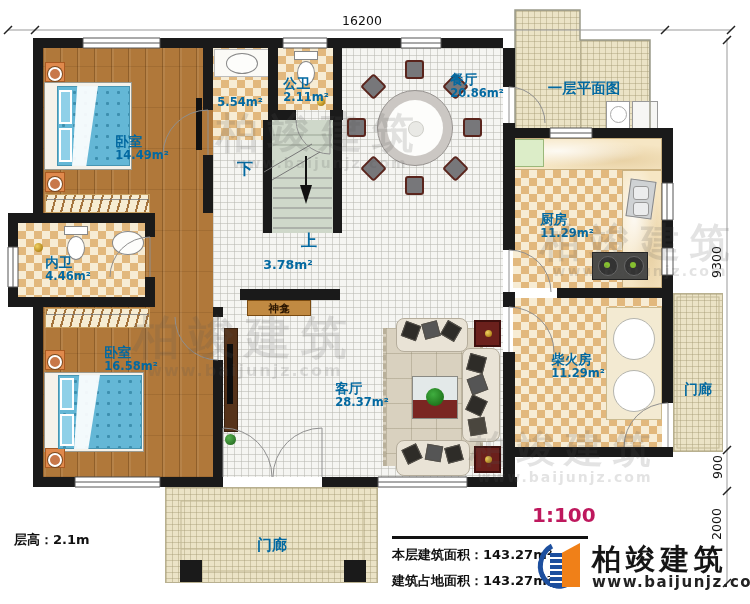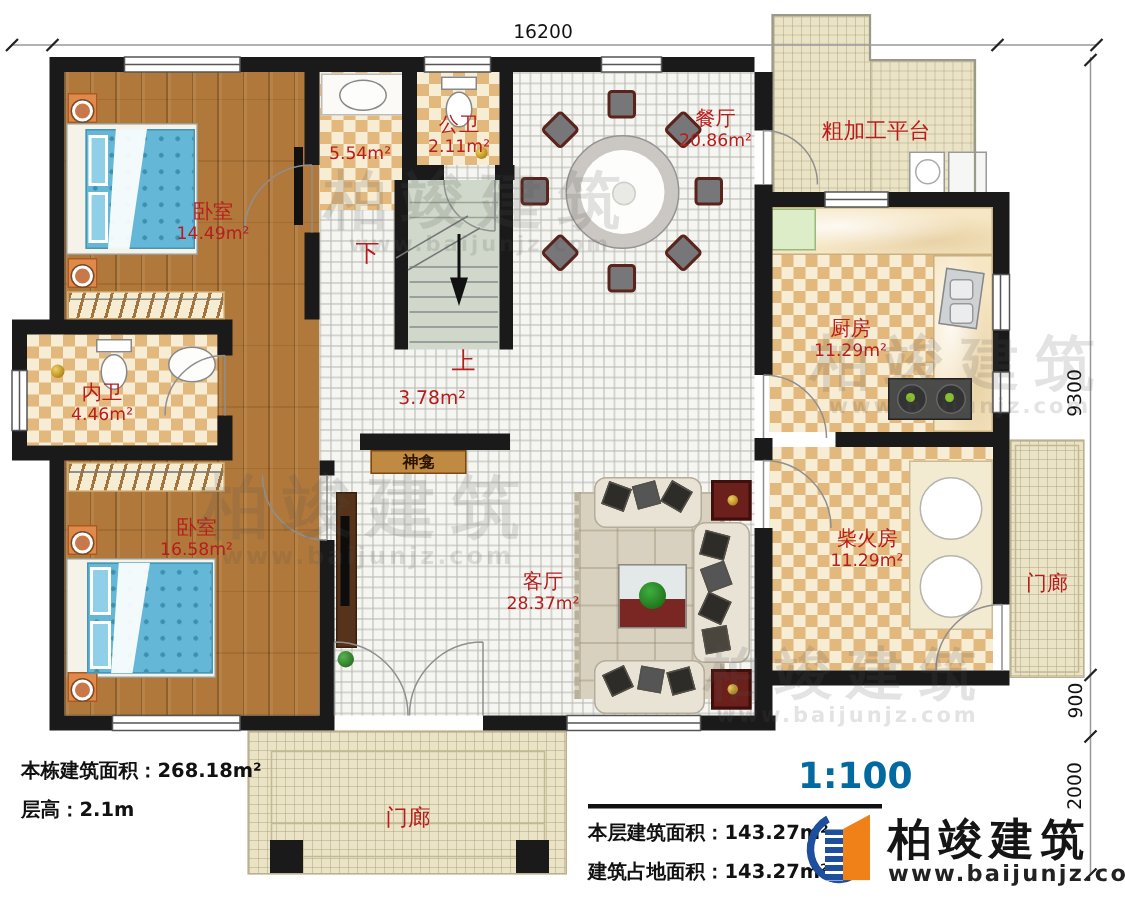--- a/index.html
+++ b/index.html
@@ -20,22 +20,22 @@
     background-image:linear-gradient(rgba(160,150,110,.4) 1px, transparent 1px),
                      linear-gradient(90deg, rgba(160,150,110,.4) 1px, transparent 1px);
     background-size:6px 6px;border:1px solid #b8b090;box-sizing:border-box;}
   .f-stair{background:#cfd8ca;}
   .f-marble{background-color:#f6e6c4;
     background-image:radial-gradient(ellipse at 30% 40%, rgba(255,255,255,.8), transparent 60%),
                      radial-gradient(ellipse at 72% 70%, rgba(200,160,90,.3), transparent 55%);
     border:1px solid #c9b080;box-sizing:border-box;}
   .lw{position:absolute;left:0;top:0;z-index:10;pointer-events:none;}
   
-  .lbl{position:absolute;transform:translateX(-50%);text-align:center;font-weight:normal;
-       color:#b91c1c;z-index:25;line-height:1.12;white-space:nowrap;}
+  .lbl{position:absolute;transform:translateX(-50%);font-weight:bold;
+       color:#0369a1;z-index:25;line-height:1.12;white-space:nowrap;}
   .lbl .nm{font-size:13.5px;}
   .lbl .ar{font-size:11.5px;}
   .dim{position:absolute;font-size:12.5px;color:#111;z-index:25;white-space:nowrap;}
   .dim.v{transform:translate(-50%,-50%) rotate(-90deg);}
   .wm{position:absolute;z-index:30;opacity:.16;color:#555;text-align:center;pointer-events:none;white-space:nowrap;}
   .wm .wn{font-weight:bold;letter-spacing:10px;line-height:1;}
   .wm .wu{font-weight:bold;font-size:14px;letter-spacing:2px;line-height:1.4;}
   
   .frame{background:#f5f2ea;border:1px solid #9a9a90;box-sizing:border-box;z-index:5;}
   .mattress{background-color:#64b7d6;
@@ -239,21 +239,21 @@
   </div>
   <div class="lbl" style="left:306px;top:76px;">
     <div class="nm">公卫</div>
     <div class="ar">2.11m²</div>
   </div>
   <div class="lbl" style="left:477px;top:72px;">
     <div class="nm">餐厅</div>
     <div class="ar">20.86m²</div>
   </div>
   <div class="lbl" style="left:584px;top:80px;">
-    <div class="nm" style="font-size:14.5px;">粗加工平台</div>
+    <div class="nm" style="font-size:14.5px;">一层平面图</div>
   </div>
   <div class="lbl" style="left:567px;top:212px;">
     <div class="nm">厨房</div>
     <div class="ar">11.29m²</div>
   </div>
   <div class="lbl" style="left:68px;top:255px;">
     <div class="nm">内卫</div>
     <div class="ar">4.46m²</div>
   </div>
   <div class="lbl" style="left:131px;top:345px;">
@@ -299,24 +299,23 @@
   </div>
   <div class="wm" style="left:60px;top:314px;width:370px;">
     <div class="wn" style="font-size:46px;">柏竣建筑</div>
     <div class="wu" style="font-size:16px;">www.baijunjz.com</div>
   </div>
   <div class="wm" style="left:415px;top:430px;width:300px;">
     <div class="wn" style="font-size:38px;">柏竣建筑</div>
     <div class="wu">www.baijunjz.com</div>
   </div>
 
-  <div class="abs" style="left:14px;top:505px;font-size:13px;font-weight:bold;color:#111;z-index:25;">本栋建筑面积：268.18m²</div>
   <div class="abs" style="left:14px;top:531px;font-size:13px;font-weight:bold;color:#111;z-index:25;">层高：2.1m</div>
 
-  <div class="abs" style="left:532px;top:503px;font-size:24px;font-weight:bold;color:#0369a1;z-index:25;">1:100</div>
+  <div class="abs" style="left:532px;top:503px;font-size:20px;font-weight:bold;color:#be185d;z-index:25;">1:100</div>
   <div class="abs" style="left:392px;top:536px;width:196px;height:3px;background:#111;z-index:25;"></div>
   <div class="abs" style="left:392px;top:546px;font-size:13px;font-weight:bold;color:#111;z-index:25;">本层建筑面积：143.27m²</div>
   <div class="abs" style="left:392px;top:572px;font-size:13px;font-weight:bold;color:#111;z-index:25;">建筑占地面积：143.27m²</div>
 
   <div class="abs" style="left:538px;top:537px;width:48px;height:56px;z-index:25;">
     <div class="abs" style="left:0;top:4px;width:44px;height:48px;border:5px solid transparent;border-left-color:#1d4f9e;border-bottom-color:#1d4f9e;border-radius:50%;transform:rotate(18deg);box-sizing:border-box;"></div>
     <div class="abs" style="left:12px;top:16px;width:12px;height:34px;background:#1d4f9e;background-image:repeating-linear-gradient(0deg, transparent 0 4px, #fff 4px 6px);"></div>
     <div class="abs" style="left:24px;top:6px;width:18px;height:44px;background:#f08018;clip-path:polygon(0 22%,100% 0,100% 100%,0 100%);"></div>
   </div>
   <div class="abs" style="left:592px;top:540px;font-size:29px;font-weight:900;color:#151515;letter-spacing:5px;z-index:25;">柏竣建筑</div>

